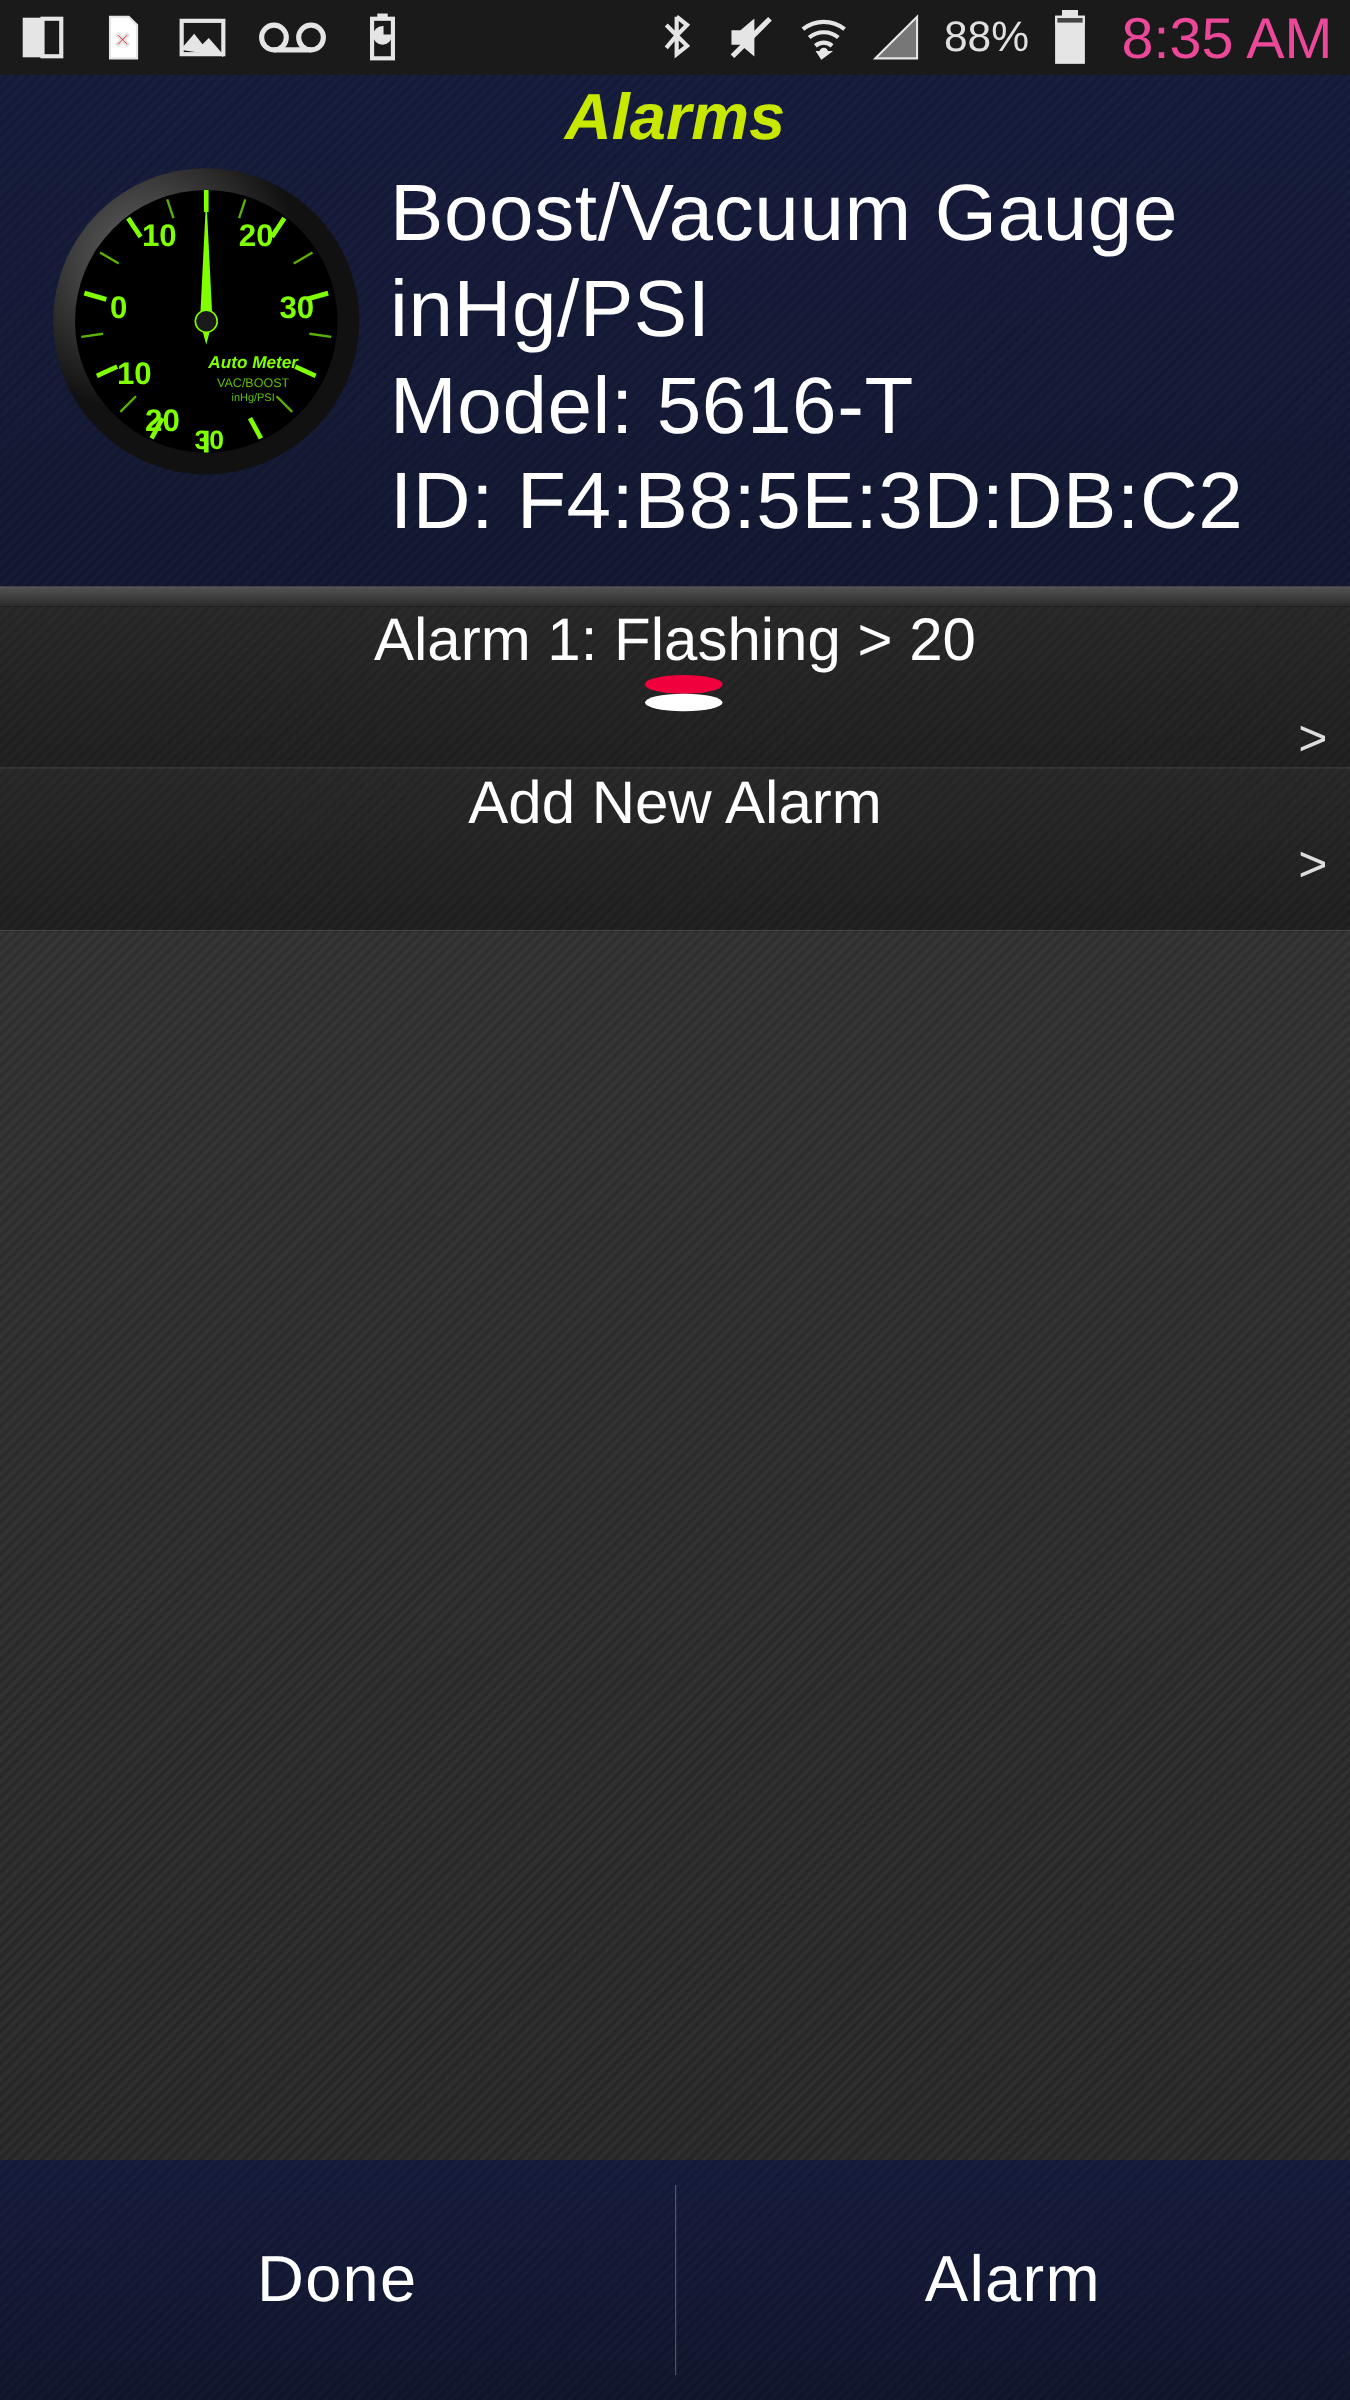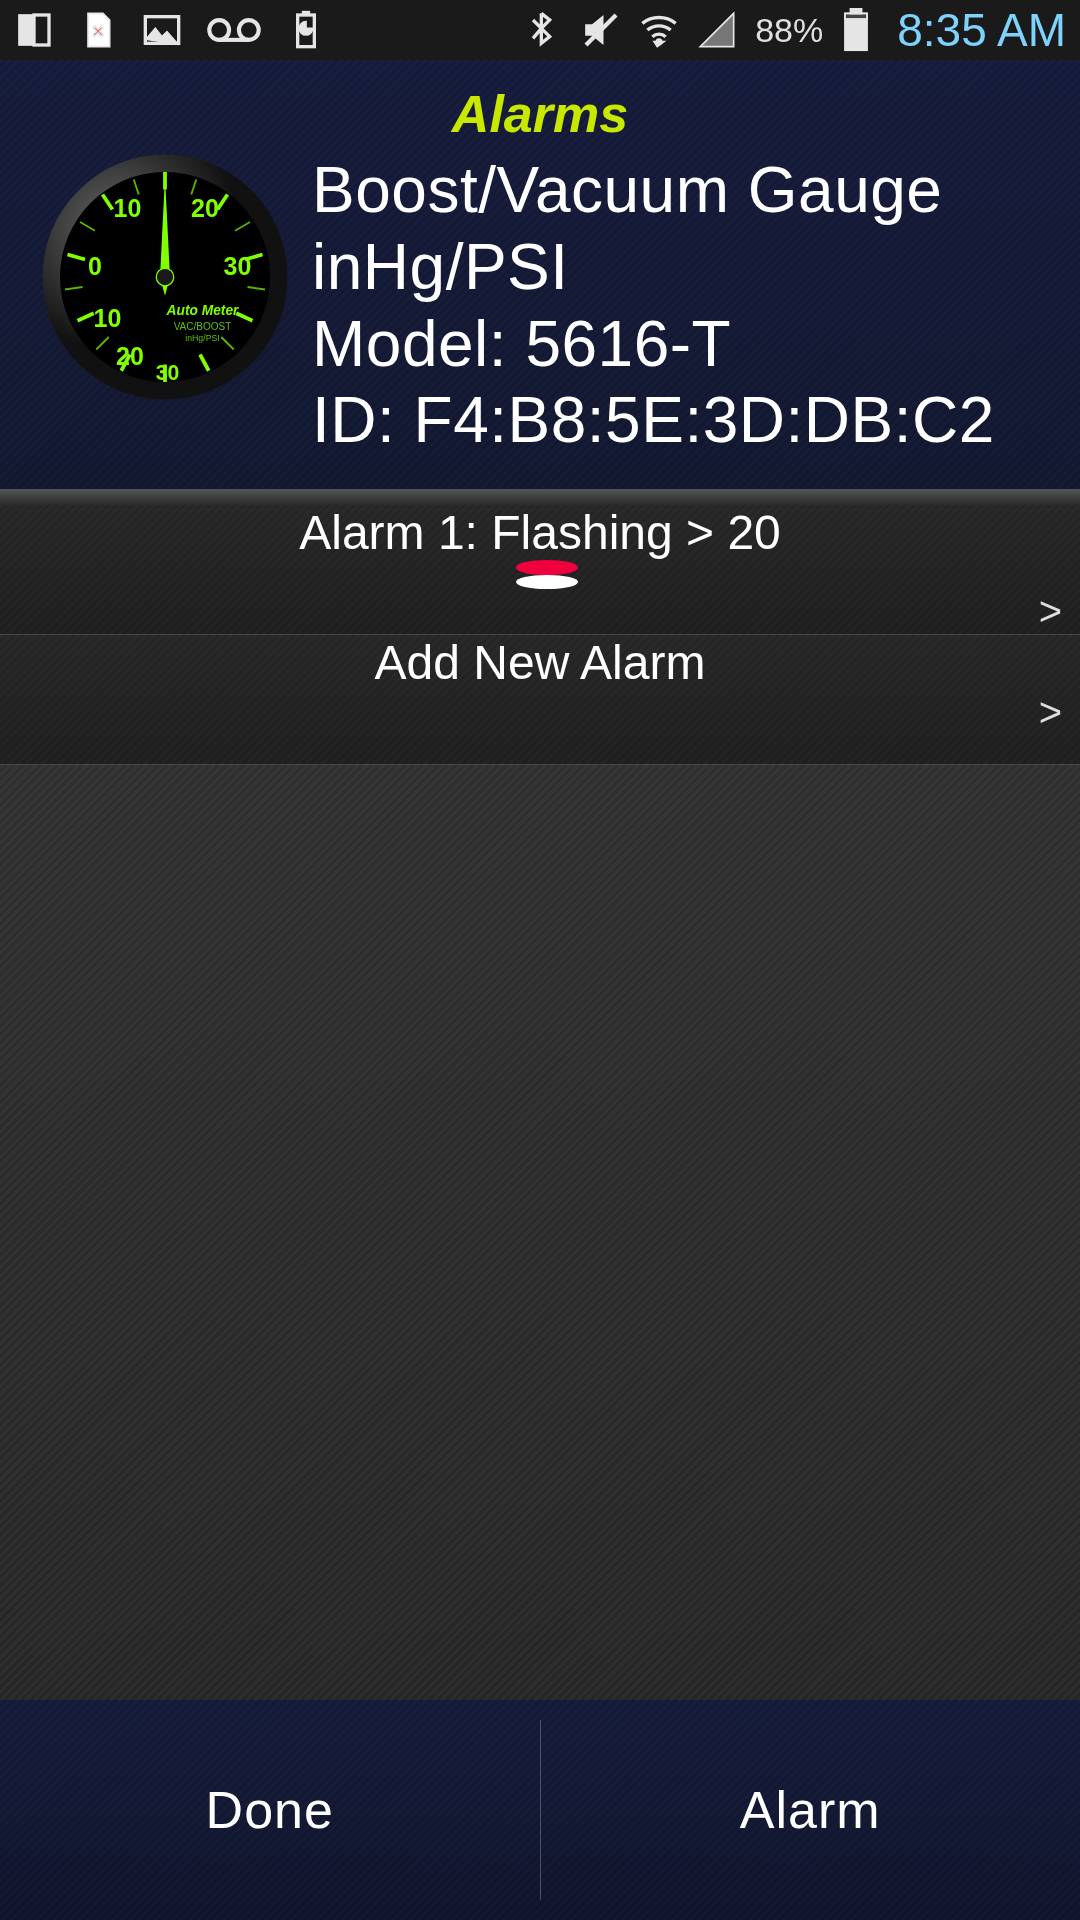--- a/index.html
+++ b/index.html
@@ -2,33 +2,33 @@
 <html><head>
 <meta charset="utf-8">
 <style>
   * { margin: 0; padding: 0; box-sizing: border-box; font-family: "Segoe UI", Arial, sans-serif; }
   html, body { width: 1080px; height: 1920px; overflow: hidden; background: #000; color: #fff; }
 
   
   .status-bar { height: 60px; background: #1a1a1a; display: flex; align-items: center; padding: 0 14px; font-size: 38px; }
   .status-left { display: flex; align-items: center; gap: 24px; }
   .status-right { margin-left: auto; display: flex; align-items: center; gap: 18px; }
-  .status-time { font-size: 46px; margin-left: 8px; font-weight: 400; color:#7dd3fc;}
+  .status-time { font-size: 46px; margin-left: 8px; font-weight: 400; color:#ec4899;}
   .status-batt { font-size: 34px; color:#e0e0e0;text-align:center;}
   .ic { width: 40px; height: 40px; display: inline-block; }
   .ic svg { width: 100%; height: 100%; fill: #e5e5e5; stroke: #e5e5e5; }
 
   
   .header {
     background:
       repeating-linear-gradient(135deg, rgba(255,255,255,0.015) 0 3px, rgba(0,0,0,0) 3px 6px),
       linear-gradient(#141a3a, #121730);
     padding-bottom: 30px;
   }
-  .page-title { text-align: center; color: #c9e800; font-style: italic; font-weight: 600; font-size: 52px; padding-top: 24px; }
+  .page-title { text-align: center; color: #c9e800; font-style: italic; font-weight: 600; font-size: 52px; padding-top: 4px; }
   .gauge-row { display: flex; padding: 8px 20px 0 40px; gap: 22px; }
   .gauge-wrap { width: 250px; height: 250px; flex-shrink: 0; position: relative; }
   .gauge-wrap svg { width: 100%; height: 100%; }
   .gauge-info { font-size: 64px; line-height: 1.2; font-weight: 500; letter-spacing: 0.5px; }
   .sep-top { height: 16px; background: linear-gradient(#555,#2a2a2a); }
   .row {
     display: flex; align-items: center; padding: 0 18px; height: 130px;
     font-size: 48px; border-bottom: 1px solid rgba(120,120,120,0.4);
     background:
       repeating-linear-gradient(135deg, rgba(255,255,255,0.02) 0 3px, rgba(0,0,0,0) 3px 6px),
@@ -43,21 +43,21 @@
   .page { display: flex; flex-direction: column; height: 1920px; }
   .fill {
     flex: 1;
     background:
       repeating-linear-gradient(135deg, rgba(255,255,255,0.035) 0 3px, rgba(0,0,0,0) 3px 6px),
       linear-gradient(#2f2f2f,#262626);
   }
 
   
   .bottom-bar {
-    height: 220px; display: flex;
+    height: 192px; display: flex;
     background:
       repeating-linear-gradient(135deg, rgba(255,255,255,0.015) 0 3px, rgba(0,0,0,0) 3px 6px),
       linear-gradient(#141a3a,#10142b);
   }
   .bottom-bar .btn {
     flex: 1; display: flex; align-items: center; justify-content: center;
     font-size: 52px; font-weight: 500; letter-spacing: 1px;
   }
   .bottom-bar .divider { width: 1px; background: rgba(255,255,255,0.25); margin: 20px 0; }
 </style>

